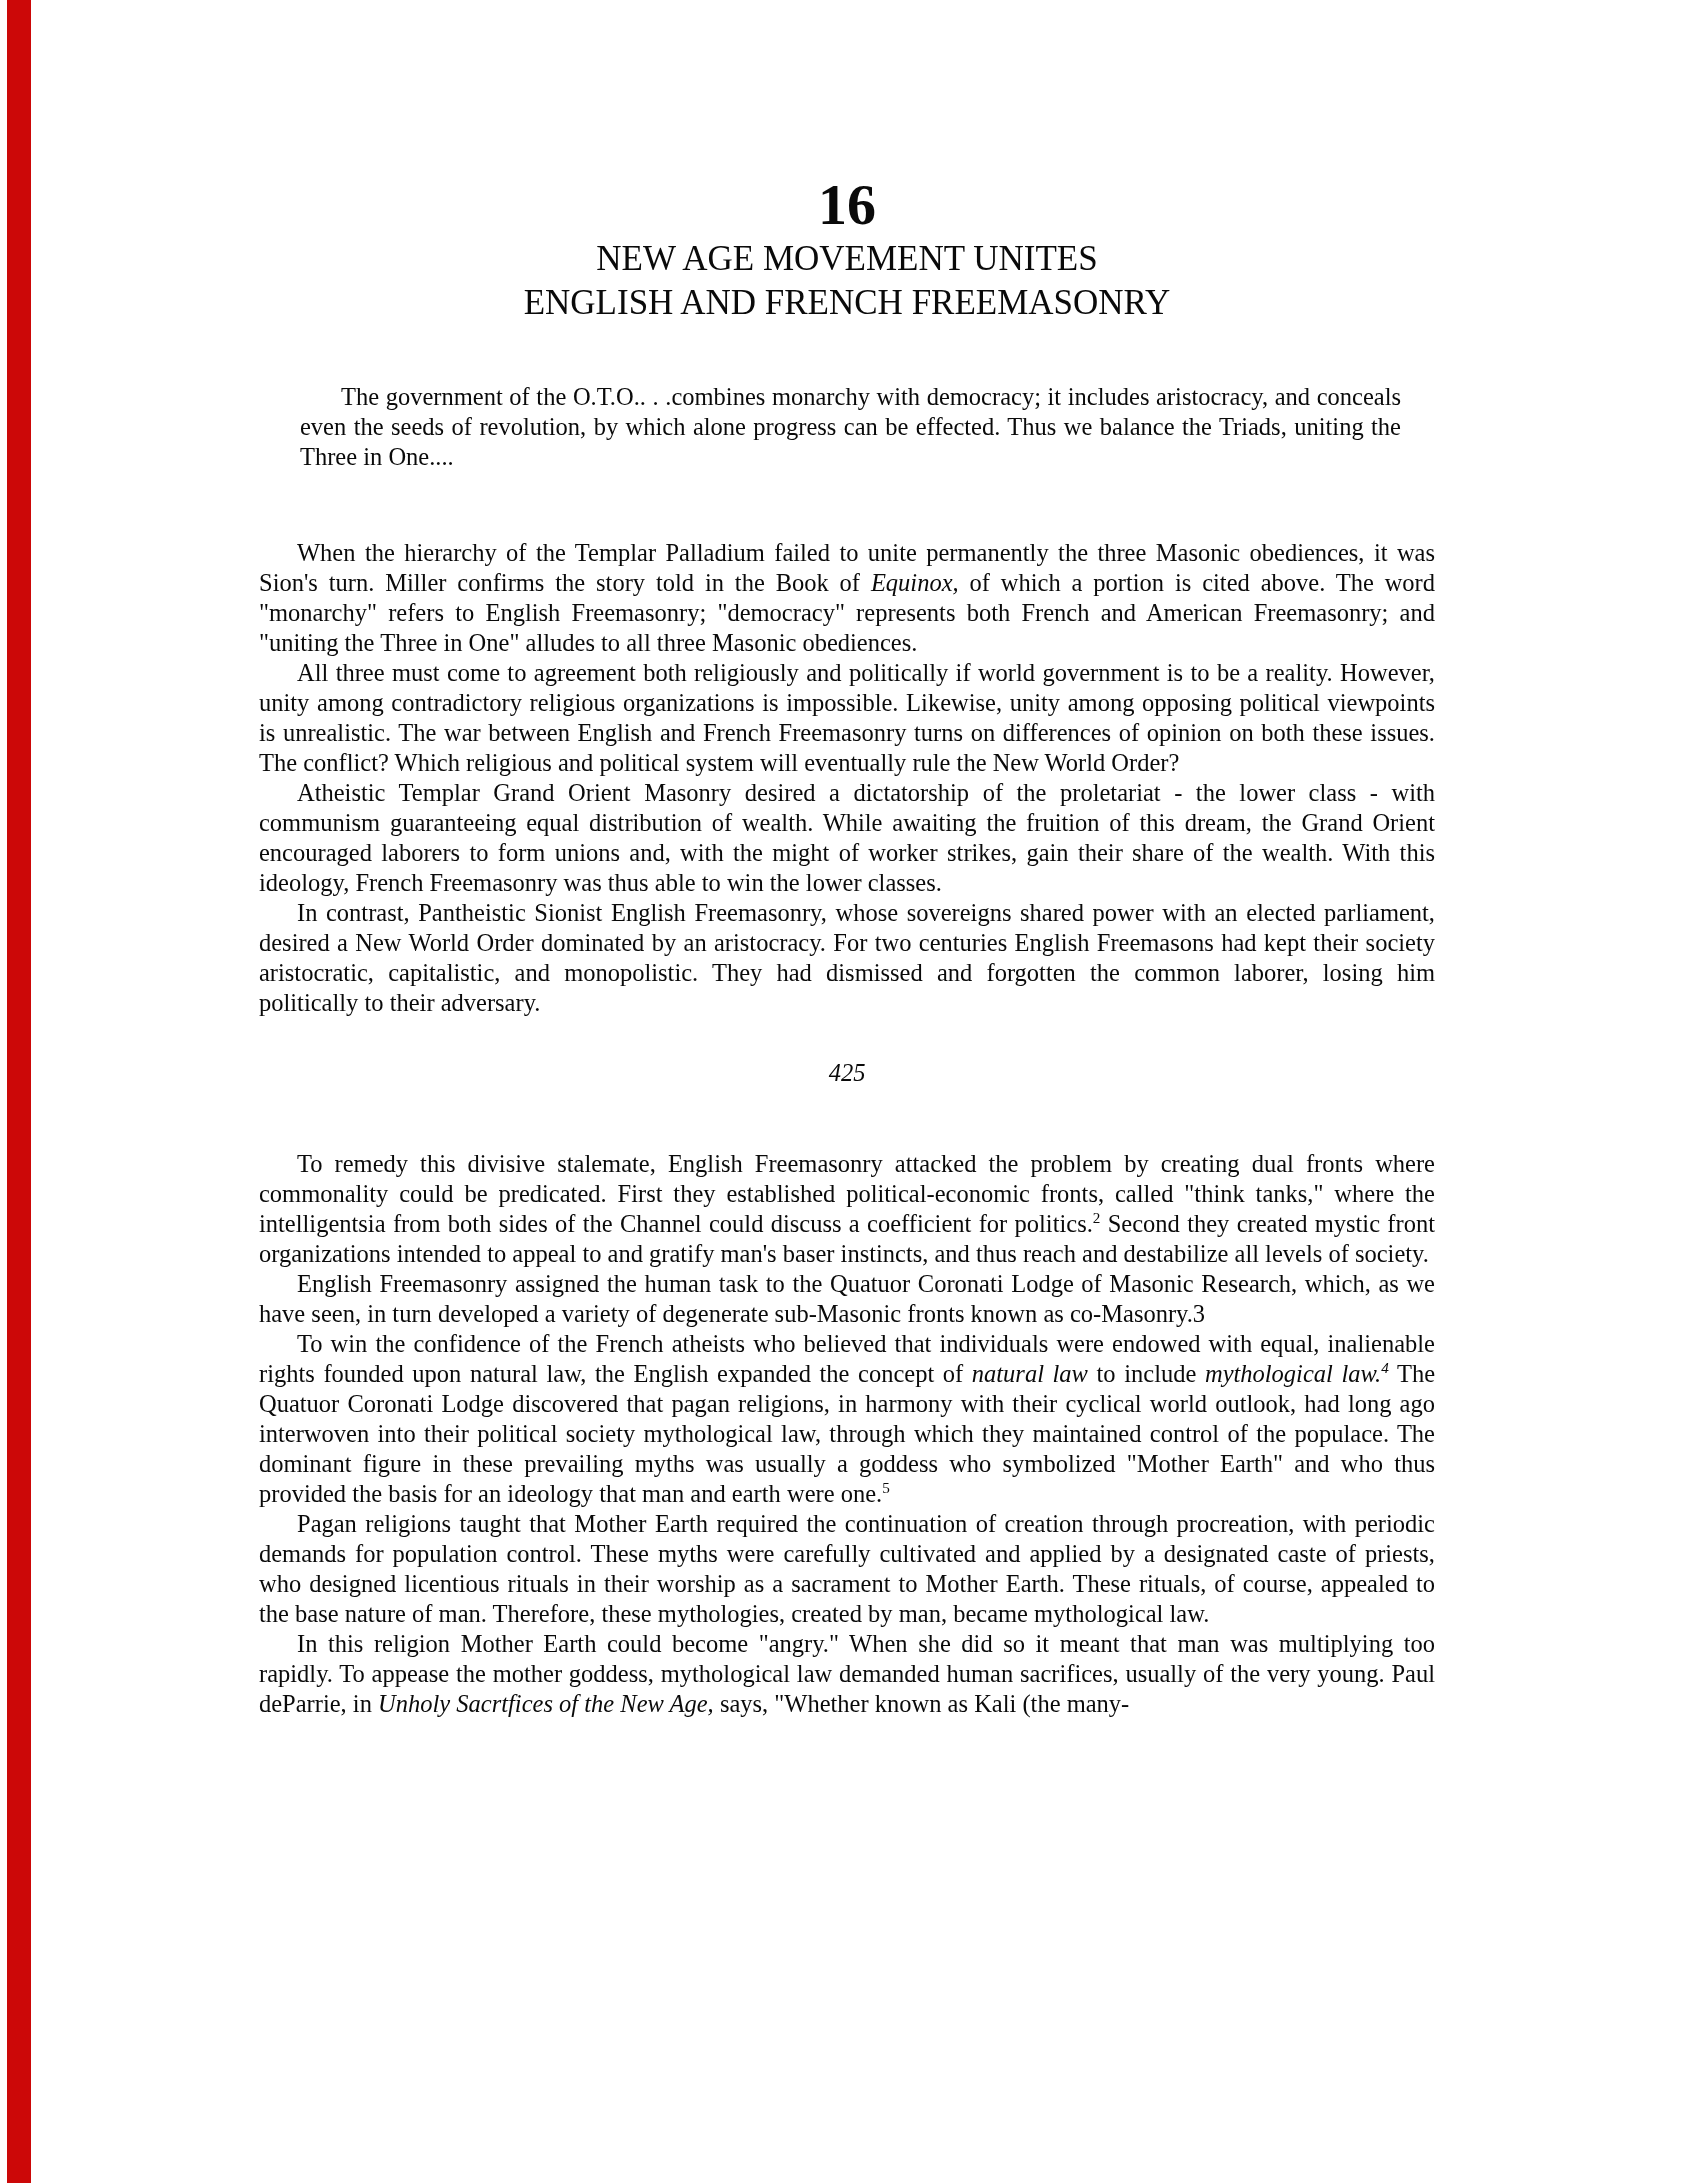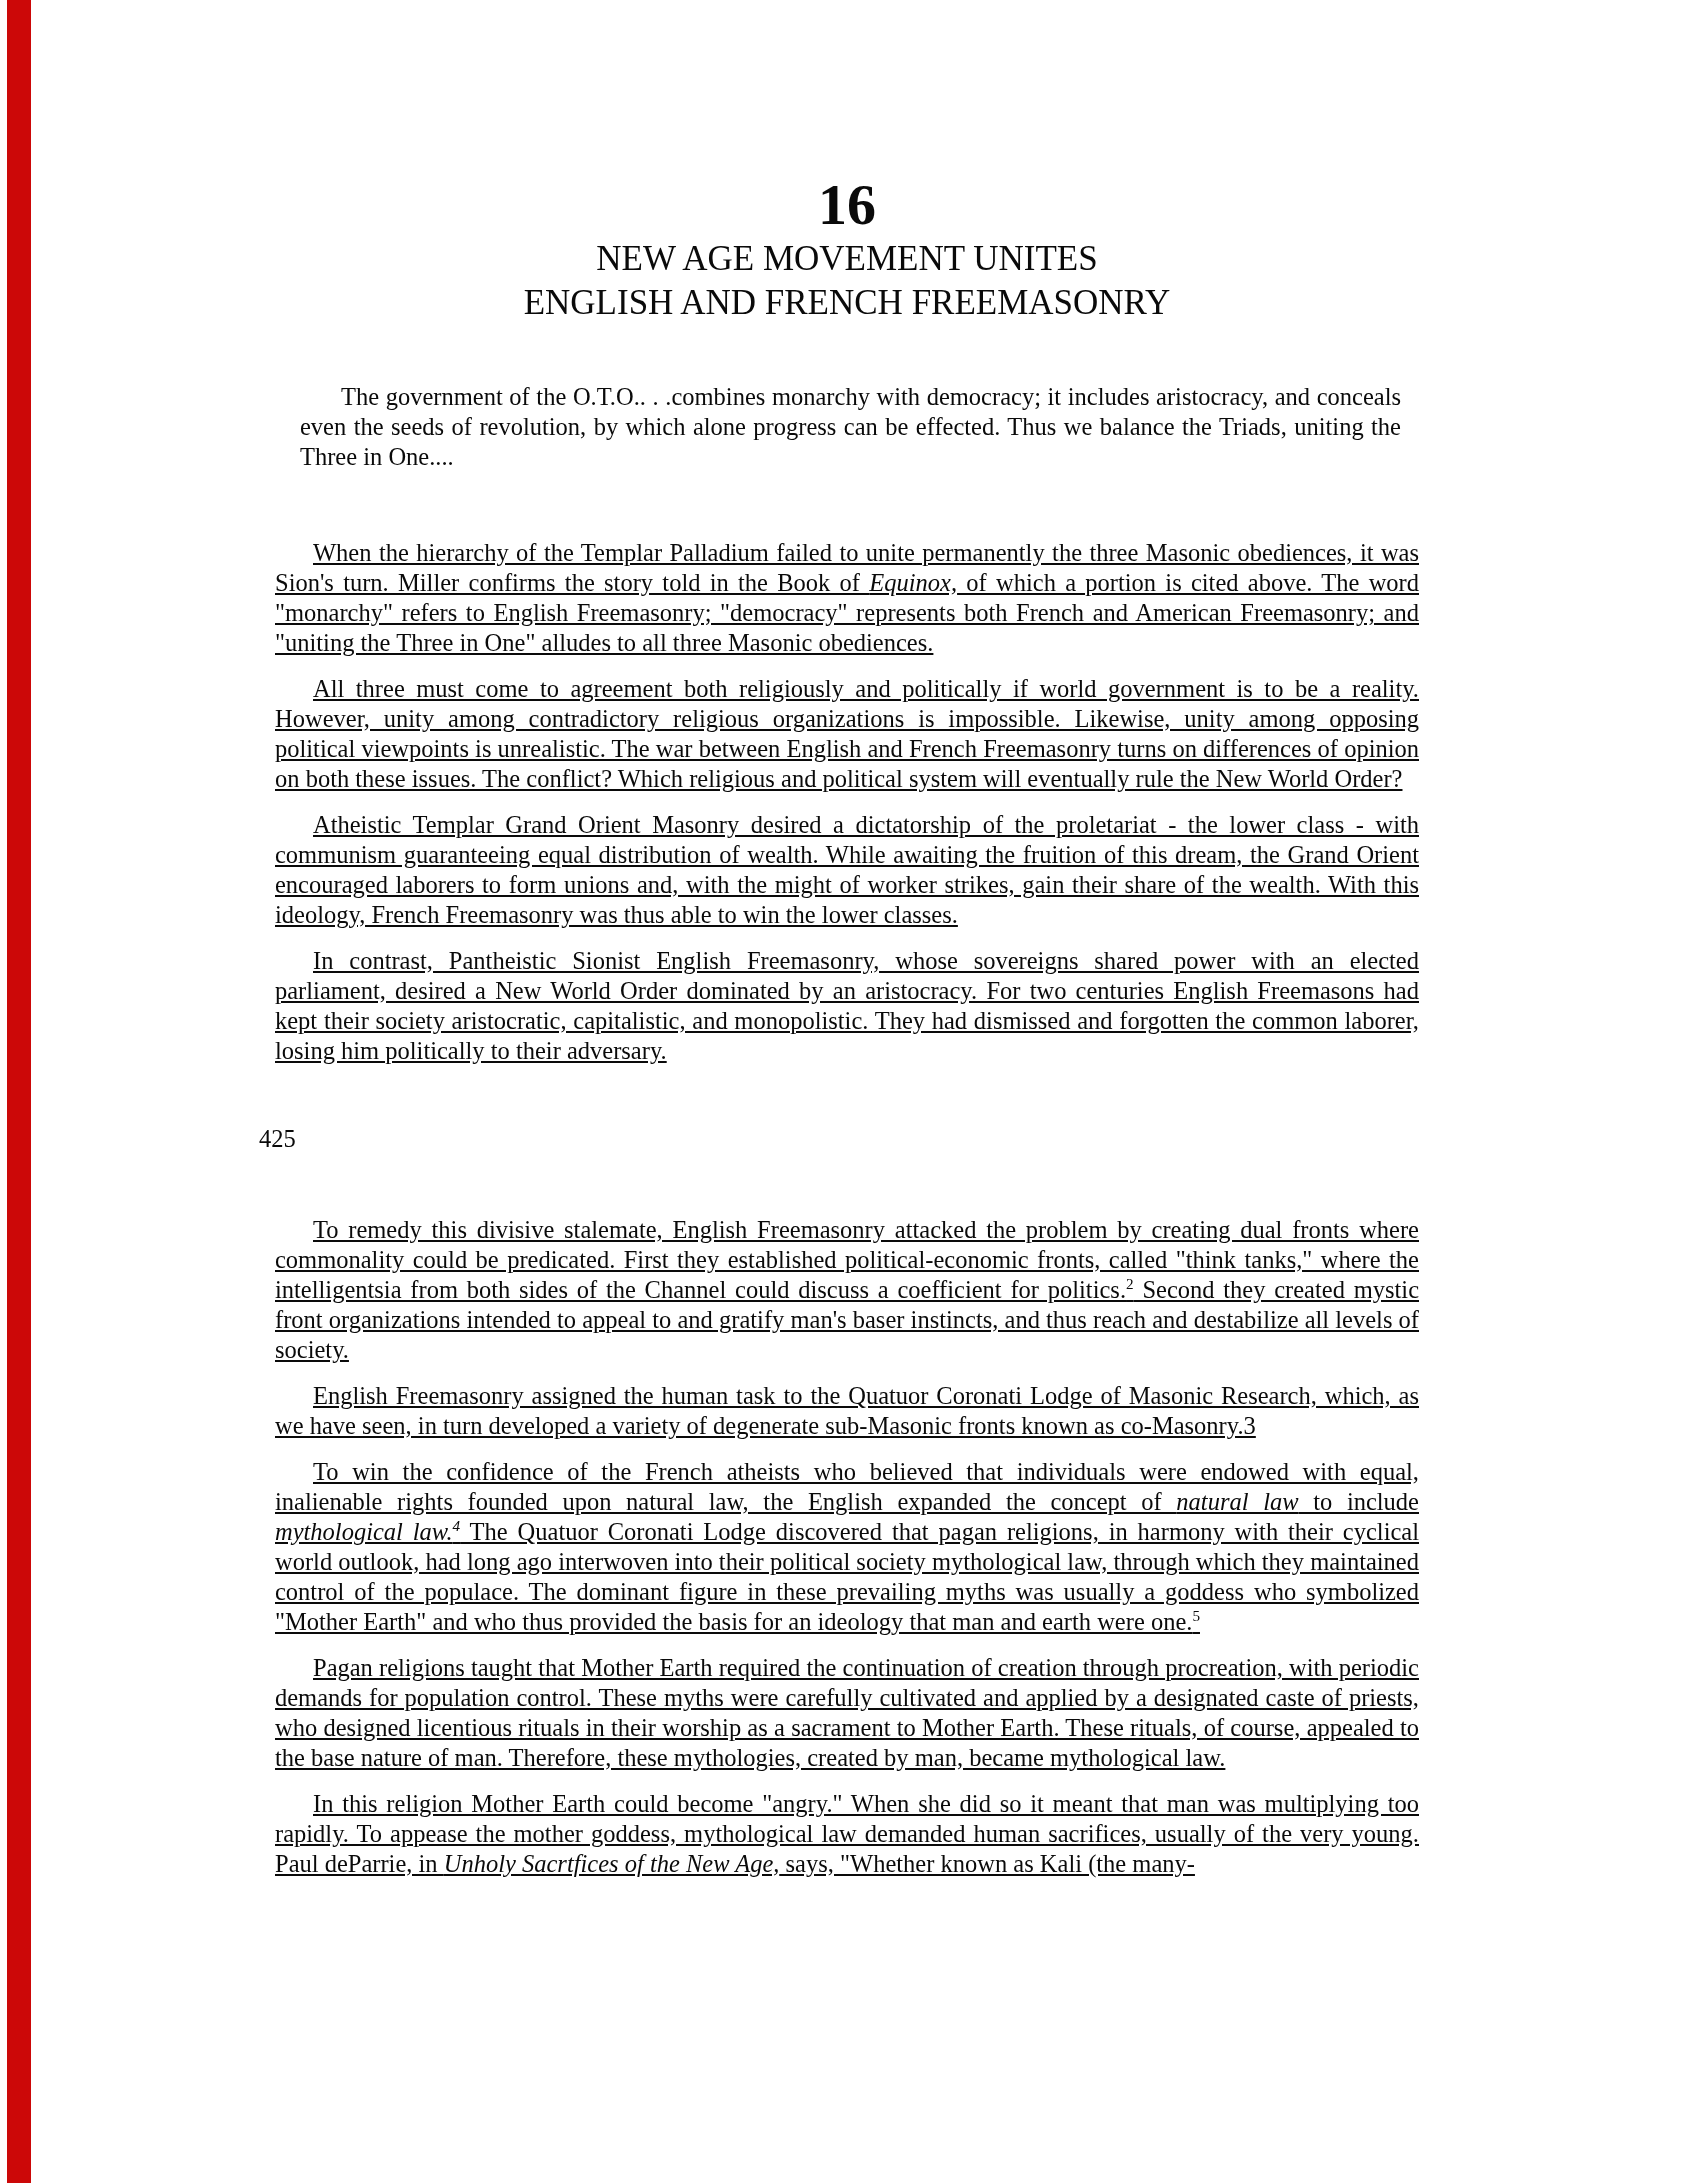--- a/index.html
+++ b/index.html
@@ -48,27 +48,28 @@
   }
   .attribution {
     text-align: right;
     font-style: italic;
     font-size: 24.5px;
     line-height: 30px;
     margin-top: 61px;
   }
   .body-text { margin-top: 66px; font-size: 24.5px; line-height: 30px; }
   .body-text-2 { margin-top: 0; font-size: 24.5px; line-height: 30px; }
-  p.para { margin: 16px; text-align: justify; text-decoration: underline; }
+  p.para { margin: 0; text-align: justify; }
   p.para.indent { text-indent: 38px; }
   .page-number {
-    text-align: left;
+    text-align: center;
+    font-style: italic;
     font-size: 24.5px;
     line-height: 30px;
-    margin: 58px 0 61px 0;
+    margin: 40px 0 61px 0;
   }
   sup { font-size: 0.62em; line-height: 0; vertical-align: super; }
   .it { font-style: italic; }
 </style>
 </head>
 <body>
 
 <div class="left-stripe" style="background: rgb(204, 8, 8);"></div>
 
 <div class="content">

